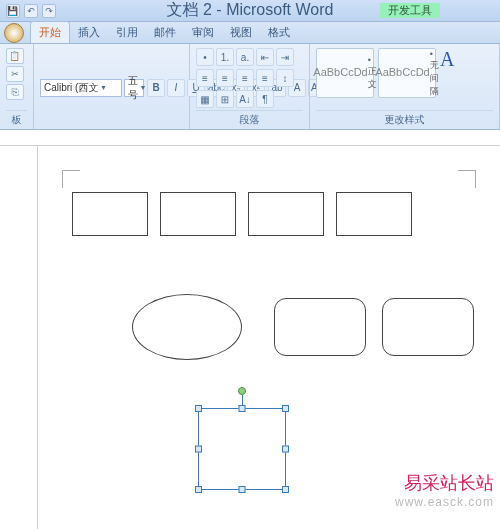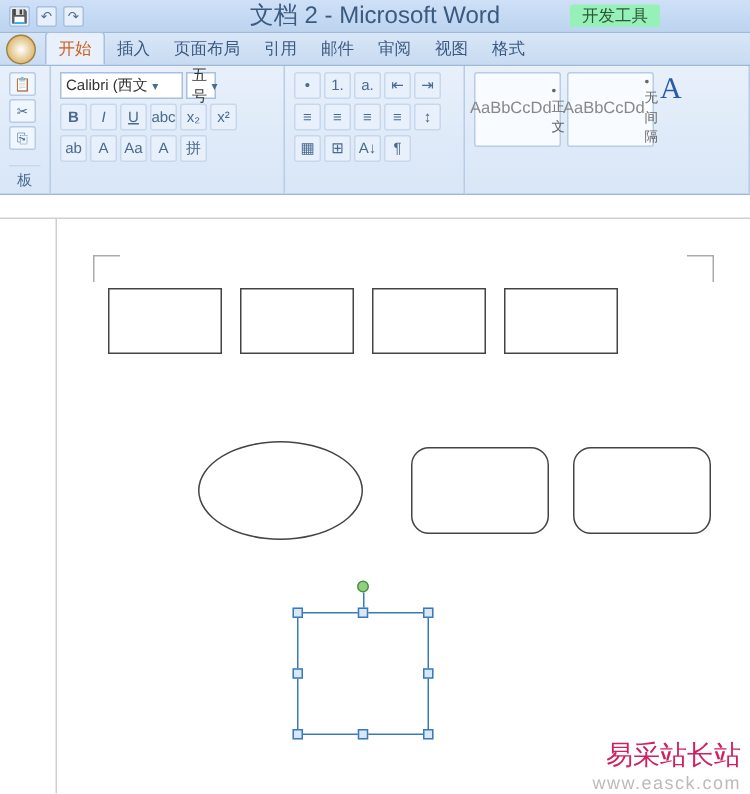--- a/index.html
+++ b/index.html
@@ -11,21 +11,21 @@
 .tb-context { position: absolute; right: 60px; background: #97f0b8; color: #2a5a3a; font-size: 11px; padding: 0 8px; border-radius: 2px 2px 0 0; }
 .ribbon-tabs { height: 22px; background: linear-gradient(#d8e6f7, #c8dbf2); display: flex; align-items: flex-end; padding-left: 4px; border-bottom: 1px solid #9db8d8; font-size: 11px; }
 .office-btn { width: 20px; height: 20px; border-radius: 50%; background: radial-gradient(#fff, #d0a040); margin-right: 6px; align-self: center; border: 1px solid #a08040; }
 .tab { padding: 3px 8px; color: #3b5a80; cursor: pointer; }
 .tab.active { background: #e8f0fb; border: 1px solid #a8c0dd; border-bottom: none; border-radius: 3px 3px 0 0; color: #d06020; }
 .ribbon { height: 86px; background: linear-gradient(#e8f0fb, #d8e6f7); border-bottom: 1px solid #9db8d8; display: flex; }
 .group { border-right: 1px solid #b8ccE5; padding: 4px 6px 2px 6px; display: flex; flex-direction: column; justify-content: space-between; }
 .group-label { font-size: 10px; color: #4a6a90; text-align: center; padding-top: 2px; border-top: 1px solid #c8d8ec; }
 .clip-col { display: flex; flex-direction: column; gap: 2px; }
 .clip-ic { width: 18px; height: 16px; background: #f0f6fd; border: 1px solid #b8cce5; border-radius: 2px; font-size: 9px; display: flex; align-items: center; justify-content: center; color: #4a6a90; }
-.font-area { display: flex; flex-direction: column; gap: 3px; flex: 1; text-align: center; }
+.font-area { display: flex; flex-direction: row; gap: 3px; flex: 1; text-align: center; }
 .font-row { display: flex; gap: 2px; align-items: center; }
 .combo { height: 18px; background: #fff; border: 1px solid #a8c0dd; font-size: 10px; padding: 0 3px; display: flex; align-items: center; color: #333; position: relative; }
 .combo::after { content: "▾"; font-size: 8px; color: #4a6a90; margin-left: 3px; }
 .fbtn { width: 18px; height: 18px; background: #e8f0fb; border: 1px solid #c8d8ec; font-size: 10px; display: flex; align-items: center; justify-content: center; color: #4a6a90; border-radius: 2px; }
 .fbtn.b { font-weight: bold; }
 .fbtn.i { font-style: italic; }
 .fbtn.u { text-decoration: underline; }
 .para-area { display: flex; flex-direction: column; gap: 3px; }
 .styles-area { display: flex; gap: 4px; align-items: flex-start; }
 .style-box { width: 58px; height: 50px; background: #f8fbff; border: 1px solid #b8cce5; display: flex; flex-direction: row; align-items: center; justify-content: center; font-size: 9px; color: #666; border-radius: 2px; }
@@ -41,42 +41,41 @@
 .corner.tl { top: 24px; left: 24px; border-left: 1px solid #aaa; border-top: 1px solid #aaa; }
 .corner.tr { top: 24px; right: 24px; border-right: 1px solid #aaa; border-top: 1px solid #aaa; }
 .shape { position: absolute; border: 1px solid #444; background: #fff; }
 .rect { width: 76px; height: 44px; }
 .ellipse { width: 110px; height: 66px; border-radius: 50%; }
 .rrect { width: 92px; height: 58px; border-radius: 12px; }
 .selected { border: 1.5px solid #3a7ab8; }
 .handle { position: absolute; width: 7px; height: 7px; background: #d8e8f8; border: 1px solid #3a7ab8; }
 .handle.rot { width: 8px; height: 8px; border-radius: 50%; background: #8fd080; border: 1px solid #4a9040; left: 50%; top: -22px; transform: translateX(-50%); }
 .rot-line { position: absolute; left: 50%; top: -14px; width: 1px; height: 14px; background: #3a7ab8; }
-.watermark { position: absolute; right: 6px; bottom: 0; text-align: right; z-index: 10; }
+.watermark { position: absolute; right: 6px; bottom: 20px; text-align: right; z-index: 10; }
 .wm1 { font-size: 18px; color: #d02060; font-family: "KaiTi", serif; }
 .wm2 { font-size: 12px; color: #bbb; letter-spacing: 1px; }
 </style>
 </head>
 <body>
 
 <div class="titlebar">
   <div class="tb-left">
     <div class="tb-btn">💾</div>
     <div class="tb-btn">↶</div>
     <div class="tb-btn">↷</div>
   </div>
   <div class="tb-title">文档 2 - Microsoft Word</div>
   <div class="tb-context">开发工具</div>
 </div>
 
 <div class="ribbon-tabs">
   <div class="office-btn"></div>
   <div class="tab active">开始</div>
   <div class="tab">插入</div>
-  <div class="tab">页面布局</div>
   <div class="tab">引用</div>
   <div class="tab">邮件</div>
   <div class="tab">审阅</div>
   <div class="tab">视图</div>
   <div class="tab">格式</div>
 </div>
 
 <div class="ribbon">
   <div class="group" style="width:34px">
     <div class="clip-col">
@@ -125,35 +124,37 @@
         <div class="fbtn">≡</div>
         <div class="fbtn">↕</div>
       </div>
       <div class="font-row">
         <div class="fbtn">▦</div>
         <div class="fbtn">⊞</div>
         <div class="fbtn">A↓</div>
         <div class="fbtn">¶</div>
       </div>
     </div>
+    <div class="group-label">段落</div>
   </div>
   <div class="group" style="flex:1">
     <div class="styles-area">
       <div class="style-box">
         <div class="style-prev">AaBbCcDd</div>
         <div>• 正文</div>
       </div>
       <div class="style-box">
         <div class="style-prev">AaBbCcDd</div>
         <div>• 无间隔</div>
       </div>
       <div class="change-col">
         <div class="aa-ic">A</div>
       </div>
     </div>
+    <div class="group-label">更改样式</div>
   </div>
 </div>
 
 <div class="ruler"></div>
 <div class="ruler-v"></div>
 
 <div class="canvas">
   <div class="page">
     <div class="corner tl"></div>
     <div class="corner tr"></div>

